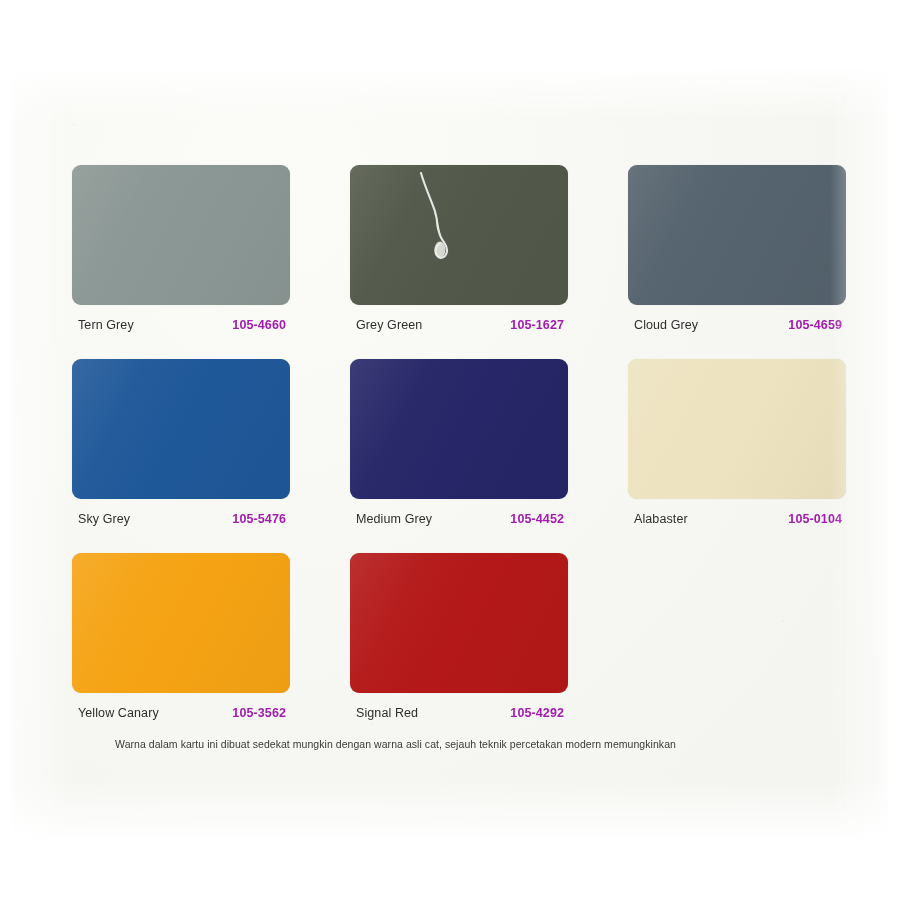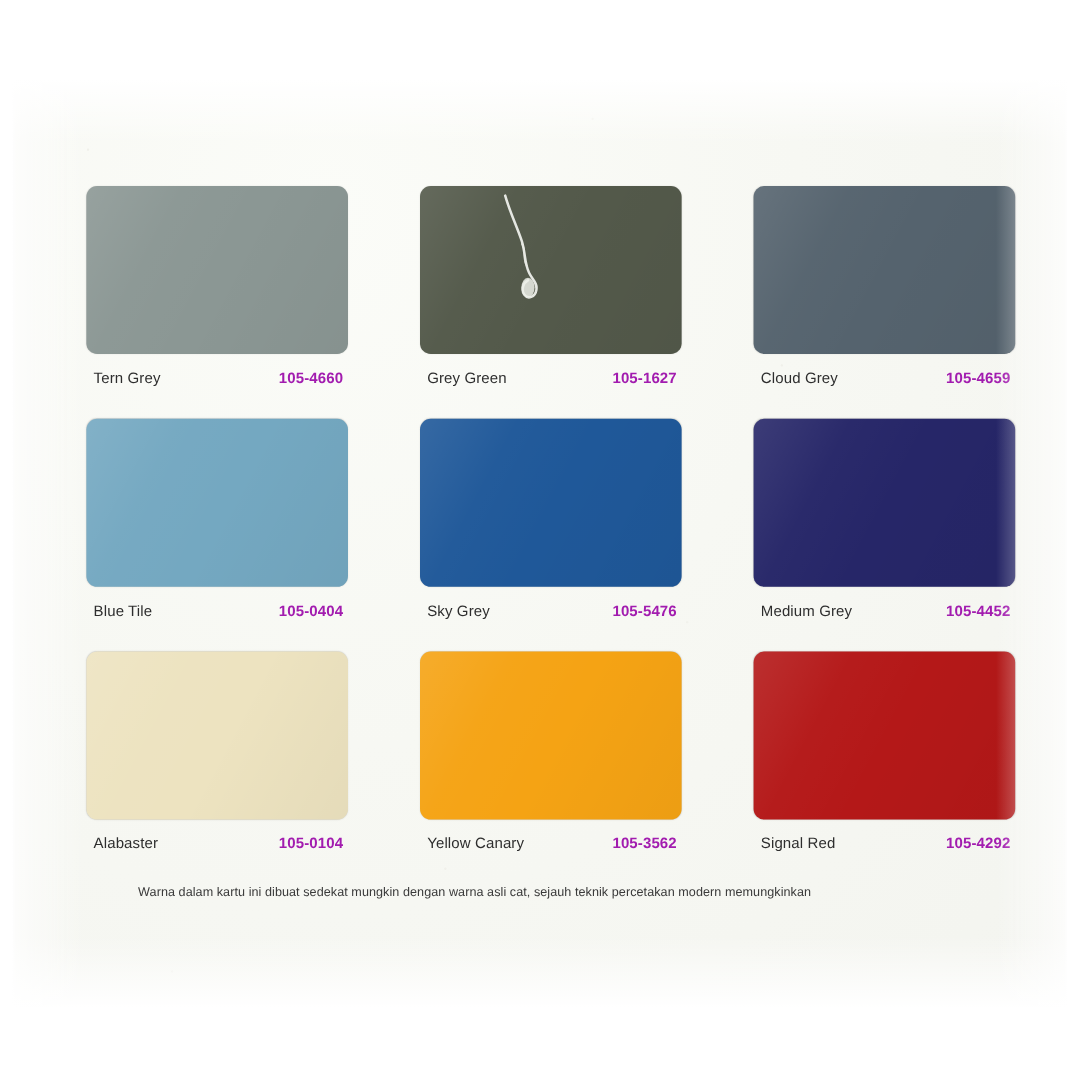--- a/index.html
+++ b/index.html
@@ -85,21 +85,21 @@
     right: 0; top: 0;
     width: 70px; height: 900px;
     background: linear-gradient(270deg, #ffffff 0%, rgba(255,255,255,0) 100%);
     pointer-events: none;
   }
 
   
   #swatch-grid {
     position: absolute;
     left: 72px;
-    top: 155px;
+    top: 165px;
     width: 775px;
     display: grid;
     grid-template-columns: repeat(3, 218px);
     grid-column-gap: 60px;
     grid-row-gap: 27px;
   }
 
   .swatch-cell {
     width: 218px;
   }
@@ -201,27 +201,20 @@
         </div>
       </div>
       <div class="swatch-cell row-1">
         <div class="swatch-chip" style="background: rgb(85, 99, 110);"></div>
         <div class="swatch-caption">
           <span class="swatch-name">Cloud Grey</span>
           <span class="swatch-code">105-4659</span>
         </div>
       </div>
       <div class="swatch-cell row-2">
-        <div class="swatch-chip" style="background: rgb(116, 168, 193);"></div>
-        <div class="swatch-caption">
-          <span class="swatch-name">Blue Tile</span>
-          <span class="swatch-code">105-0404</span>
-        </div>
-      </div>
-      <div class="swatch-cell row-2">
         <div class="swatch-chip" style="background: rgb(31, 88, 153);"></div>
         <div class="swatch-caption">
           <span class="swatch-name">Sky Grey</span>
           <span class="swatch-code">105-5476</span>
         </div>
       </div>
       <div class="swatch-cell row-2">
         <div class="swatch-chip" style="background: rgb(38, 38, 104);"></div>
         <div class="swatch-caption">
           <span class="swatch-name">Medium Grey</span>

